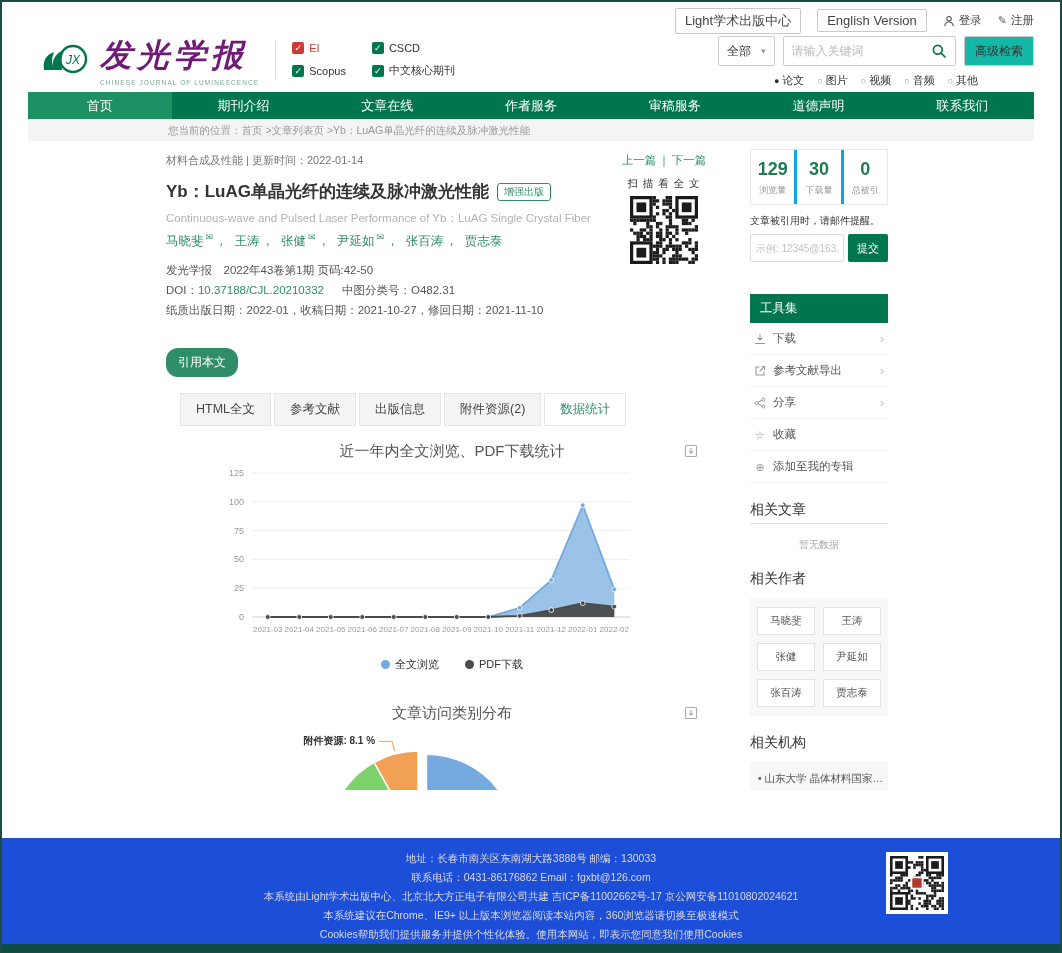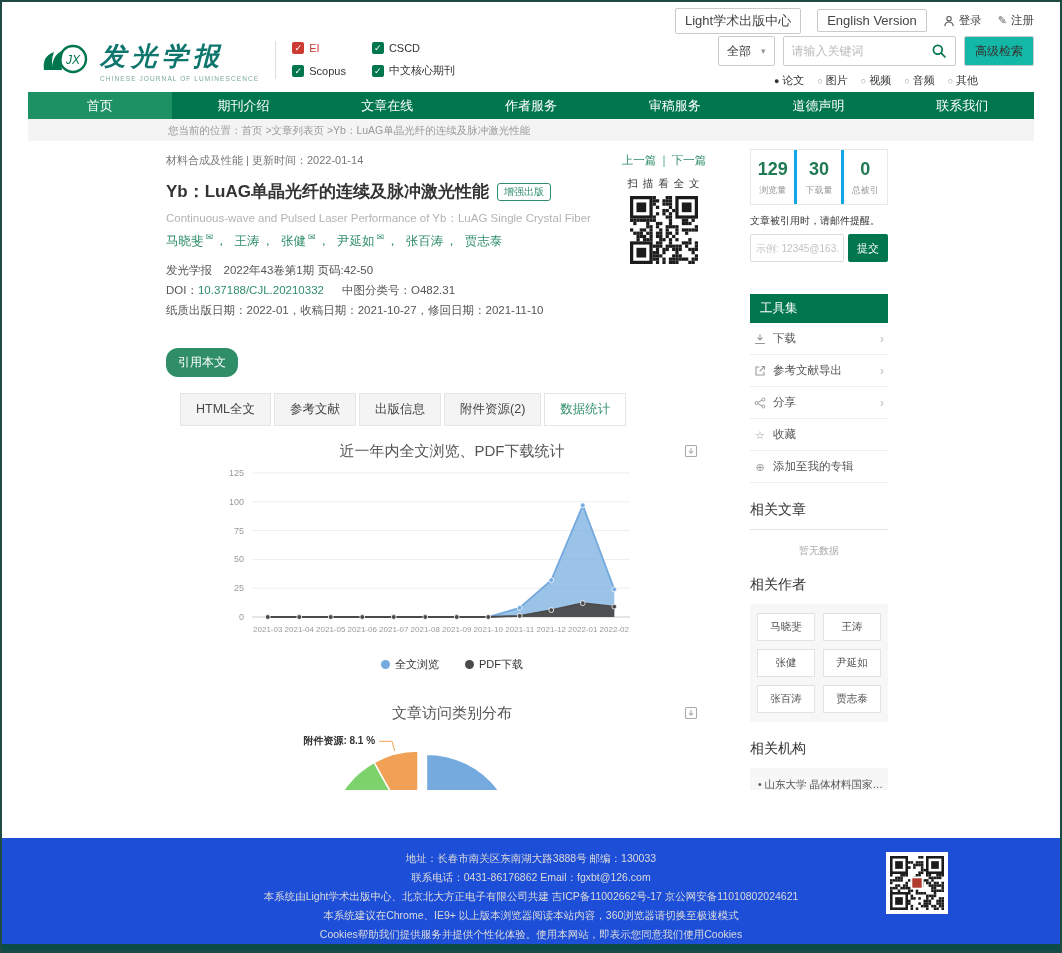--- a/index.html
+++ b/index.html
@@ -8,21 +8,21 @@
 .page{width:1062px;height:953px;border:2px solid #1d4b44;display:flex;flex-direction:column;background:#fff;overflow:hidden;}
 .content{flex:1 1 auto;overflow:hidden;}
 
 .topbar{display:flex;justify-content:flex-end;align-items:center;gap:16px;padding:7px 26px 0;height:30px;}
 .tb-btn{border:1px solid #c9c9c9;border-radius:2px;padding:3px 9px;font-size:13px;color:#444;cursor:pointer;background:#fff;}
 .tb-link{display:inline-flex;align-items:center;gap:4px;font-size:11.5px;color:#444;cursor:pointer;}
 .icon-edit{font-size:11px;color:#666;}
 
 .header{display:flex;align-items:center;padding:2px 26px 6px;position:relative;height:60px;}
 .logo{display:flex;align-items:center;gap:8px;cursor:pointer;margin-left:12px;}
-.logo-cn{font-size:26px;font-weight:bold;color:#0f766e;letter-spacing:5px;font-style:italic;font-family:"Liberation Serif","DejaVu Serif",serif;white-space:nowrap;}
+.logo-cn{font-size:32px;font-weight:bold;color:#701a75;letter-spacing:5px;font-style:italic;font-family:"Liberation Serif","DejaVu Serif",serif;white-space:nowrap;}
 .logo-en{font-size:6.5px;color:#7aa99a;letter-spacing:1.1px;margin-top:1px;white-space:nowrap;}
 .vdiv{width:1px;height:38px;background:#ddd;margin:0 16px;}
 .badges{display:grid;grid-template-columns:auto auto;gap:9px 26px;}
 .badge{display:flex;align-items:center;gap:5px;font-size:11px;color:#333;white-space:nowrap;}
 .cb{width:12px;height:12px;border-radius:2px;color:#fff;font-size:9px;line-height:12px;text-align:center;flex:0 0 12px;}
 .cb.red{background:#cc3b33;}
 .cb.green{background:#00764f;}
 .bl.red{color:#cc3b33;}
 .search-block{position:absolute;right:26px;top:4px;width:316px;}
 .search-row{display:flex;align-items:center;gap:8px;}
@@ -89,21 +89,21 @@
 .email-input{flex:1;min-width:0;height:28px;border:1px solid #ddd;border-radius:2px;font-size:10px;padding:0 5px;color:#333;}
 .email-input::placeholder{color:#c3c3c3;}
 .submit{width:40px;height:28px;background:#00764f;color:#fff;border:none;border-radius:2px;font-size:11px;cursor:pointer;flex:0 0 40px;}
 .toolset{margin-top:32px;}
 .toolset-h{background:#00764f;color:#fff;font-size:12.5px;padding:6px 10px;}
 .tool{display:flex;align-items:center;gap:7px;font-size:11.5px;color:#555;padding:8px 4px;border-bottom:1px solid #efefef;cursor:pointer;white-space:nowrap;}
 .ticon{width:12px;height:12px;flex:0 0 12px;}
 .ticon.glyph{font-size:11px;line-height:12px;color:#999;text-align:center;}
 .chev{margin-left:auto;color:#bbb;font-size:12px;}
 .side-h{font-size:14px;color:#333;margin:18px 0 0;font-weight:normal;}
-.side-h.rule{border-bottom:1px solid #e3e3e3;padding-bottom:10px;}
+.side-h.rule{border-bottom:1px solid #e3e3e3;padding-bottom:4px;}
 .nodata{font-size:10px;color:#aaa;text-align:center;margin:14px 0 2px;}
 .authors-panel{margin-top:10px;background:#f7f7f7;padding:9px 7px;display:grid;grid-template-columns:1fr 1fr;gap:8px;}
 .chip{background:#fff;border:1px solid #e2e2e2;font-size:10.5px;color:#555;text-align:center;padding:6px 0;cursor:pointer;white-space:nowrap;}
 .org{margin-top:10px;background:#f7f7f7;font-size:10.5px;color:#555;padding:10px 8px;white-space:nowrap;overflow:hidden;}
 
 .footer{flex:0 0 98px;position:relative;background:#1d4ed8;padding-top:11px;margin-top:48px;}
 .f-line{text-align:center;font-size:10.5px;color:#dadada;line-height:19px;white-space:nowrap;}
 #qr-footer{position:absolute;right:112px;top:14px;background:#fff;padding:4px;}
 .bottombar{flex:0 0 7px;background:#0c4b46;}
 svg text{font-family:"Liberation Sans","DejaVu Sans",sans-serif;}

